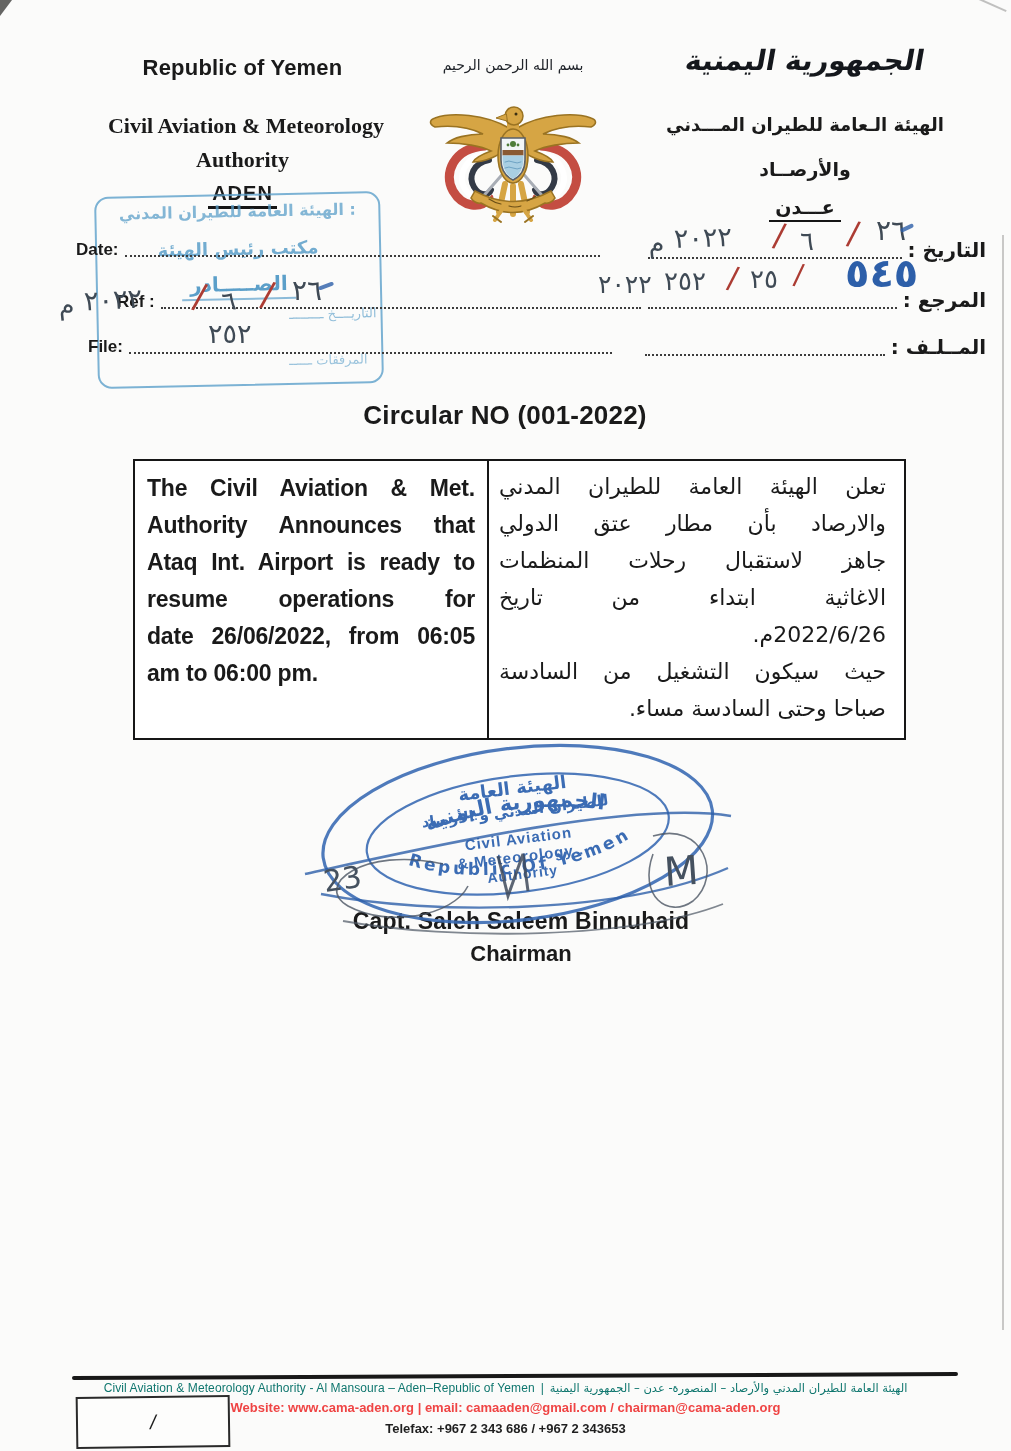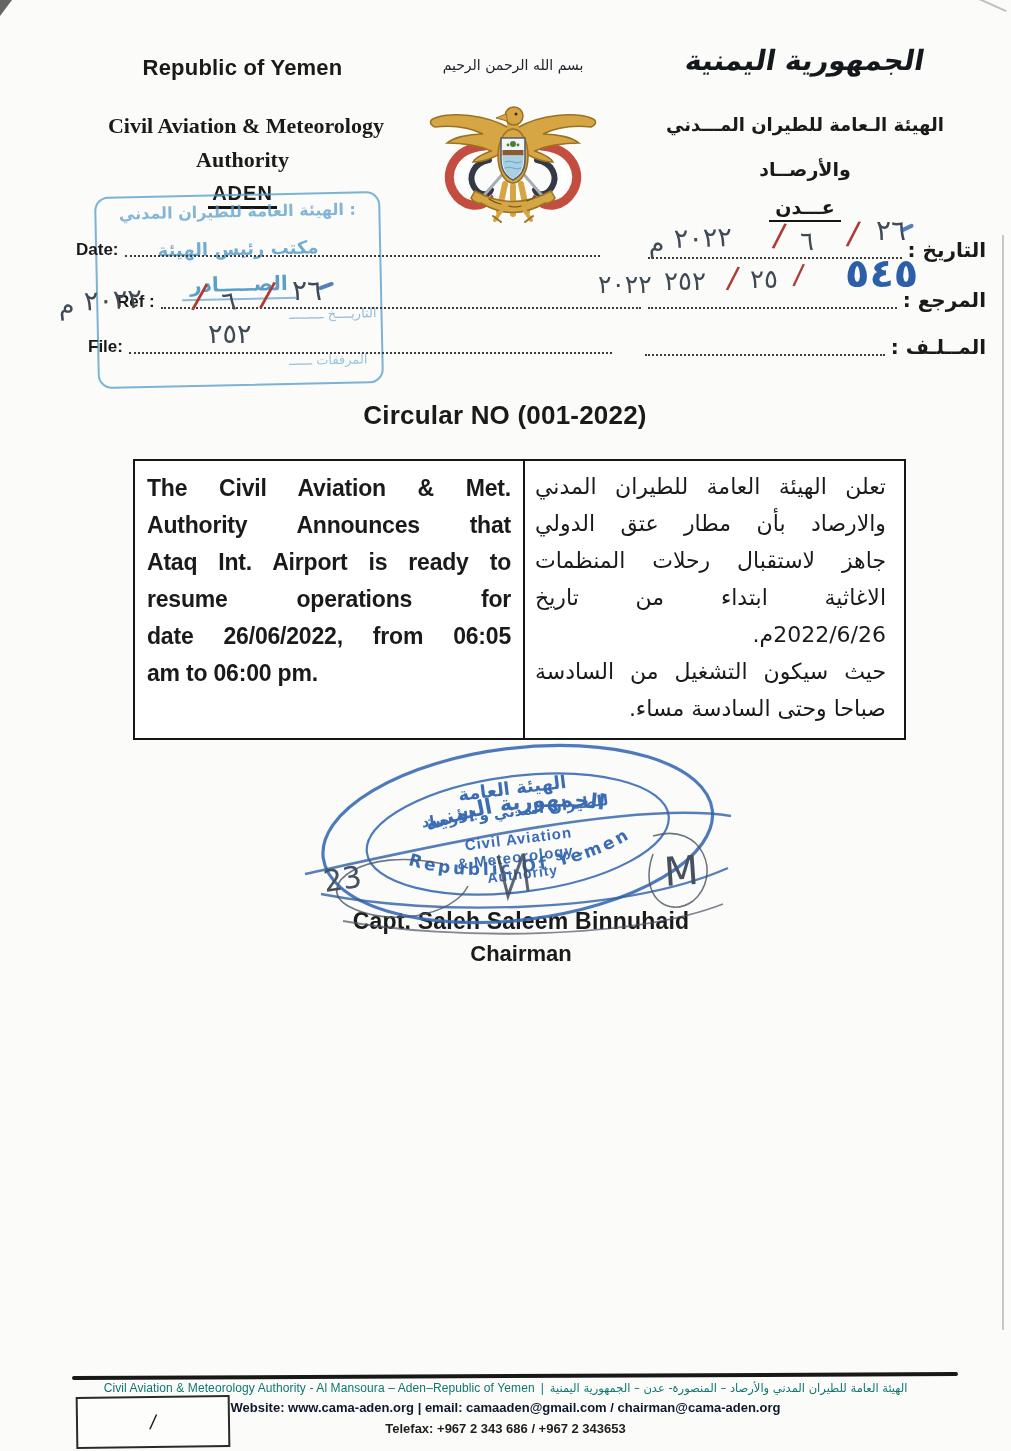--- a/index.html
+++ b/index.html
@@ -61,38 +61,38 @@
   .hand span{position:absolute;white-space:nowrap;font-family:"DejaVu Sans",sans-serif;color:#3f4a55;}
   .hand .red{color:#ac3c33;}
   .hand .blue{color:#2d5fa9;font-weight:bold;}
   .ink-blue-smudge{position:absolute;background:#2d5fa9;opacity:.8;border-radius:2px;z-index:6;}
 
   
   .title{left:280px;top:400px;width:450px;text-align:center;font-size:26px;font-weight:bold;letter-spacing:.2px;}
 
   
   .btable{left:133px;top:459px;width:773px;height:281px;border:2.5px solid #161616;display:flex;box-sizing:border-box;background:#fff;}
-  .cell-en{width:388px;box-sizing:border-box;padding:9px 12px 8px 12px;}
+  .cell-en{width:352px;box-sizing:border-box;padding:9px 12px 8px 12px;}
   .cell-ar{flex:1;box-sizing:border-box;border-left:2.5px solid #161616;padding:7px 18px 6px 10px;}
   .eline{font-size:23px;font-weight:bold;line-height:37px;height:37px;letter-spacing:-.2px;white-space:nowrap;overflow:hidden;}
   .aline{font-family:"DejaVu Sans",sans-serif;font-size:22px;line-height:37px;height:37px;white-space:nowrap;overflow:hidden;}
   .jl{text-align:justify;text-align-last:justify;}
 
   
   .sealwrap{left:303px;top:736px;width:432px;height:208px;z-index:5;pointer-events:none;}
   .namecard{left:298px;top:908px;width:446px;text-align:center;z-index:4;}
   .namecard .nm{font-size:23px;font-weight:bold;letter-spacing:.2px;}
   .namecard .rl{font-size:22px;font-weight:bold;margin-top:6px;}
 
   
   .fsep{left:72px;top:1374px;width:886px;height:4px;background:#181818;transform:rotate(-.25deg);border-radius:2px;}
   .frow1{left:0;top:1381px;width:100%;display:flex;justify-content:center;align-items:baseline;gap:6px;font-size:12px;color:#0f766e;}
   .frow1 .en{letter-spacing:.1px;}
   .frow1 .arpart{font-family:"DejaVu Sans",sans-serif;font-size:11.5px;}
-  .frow2{left:0;top:1400px;width:100%;text-align:center;font-size:13px;font-weight:bold;color:#0f172a;}
+  .frow2{left:0;top:1400px;width:100%;text-align:center;font-size:13px;font-weight:bold;color:#ef4444;}
   .frow3{left:0;top:1421px;width:100%;text-align:center;font-size:13px;font-weight:bold;color:#1f1f1f;}
   .pagebox{left:76px;top:1396px;width:150px;height:48px;border:2.5px solid #2a2a2a;transform:rotate(-.8deg);display:flex;align-items:center;justify-content:center;font-size:20px;font-style:italic;background:#fdfdfc;}
 
   
   .edge-line{left:1002px;top:235px;width:2px;height:1095px;background:#bdbcba;opacity:.8;}
   .corner-tl{left:0;top:0;width:0;height:0;border-top:16px solid #4a4a48;border-right:12px solid transparent;opacity:.85;}
   .corner-tr{left:968px;top:2px;width:40px;height:2px;background:#9a9a98;transform:rotate(24deg);opacity:.6;}
 </style>
 </head>
 <body>

